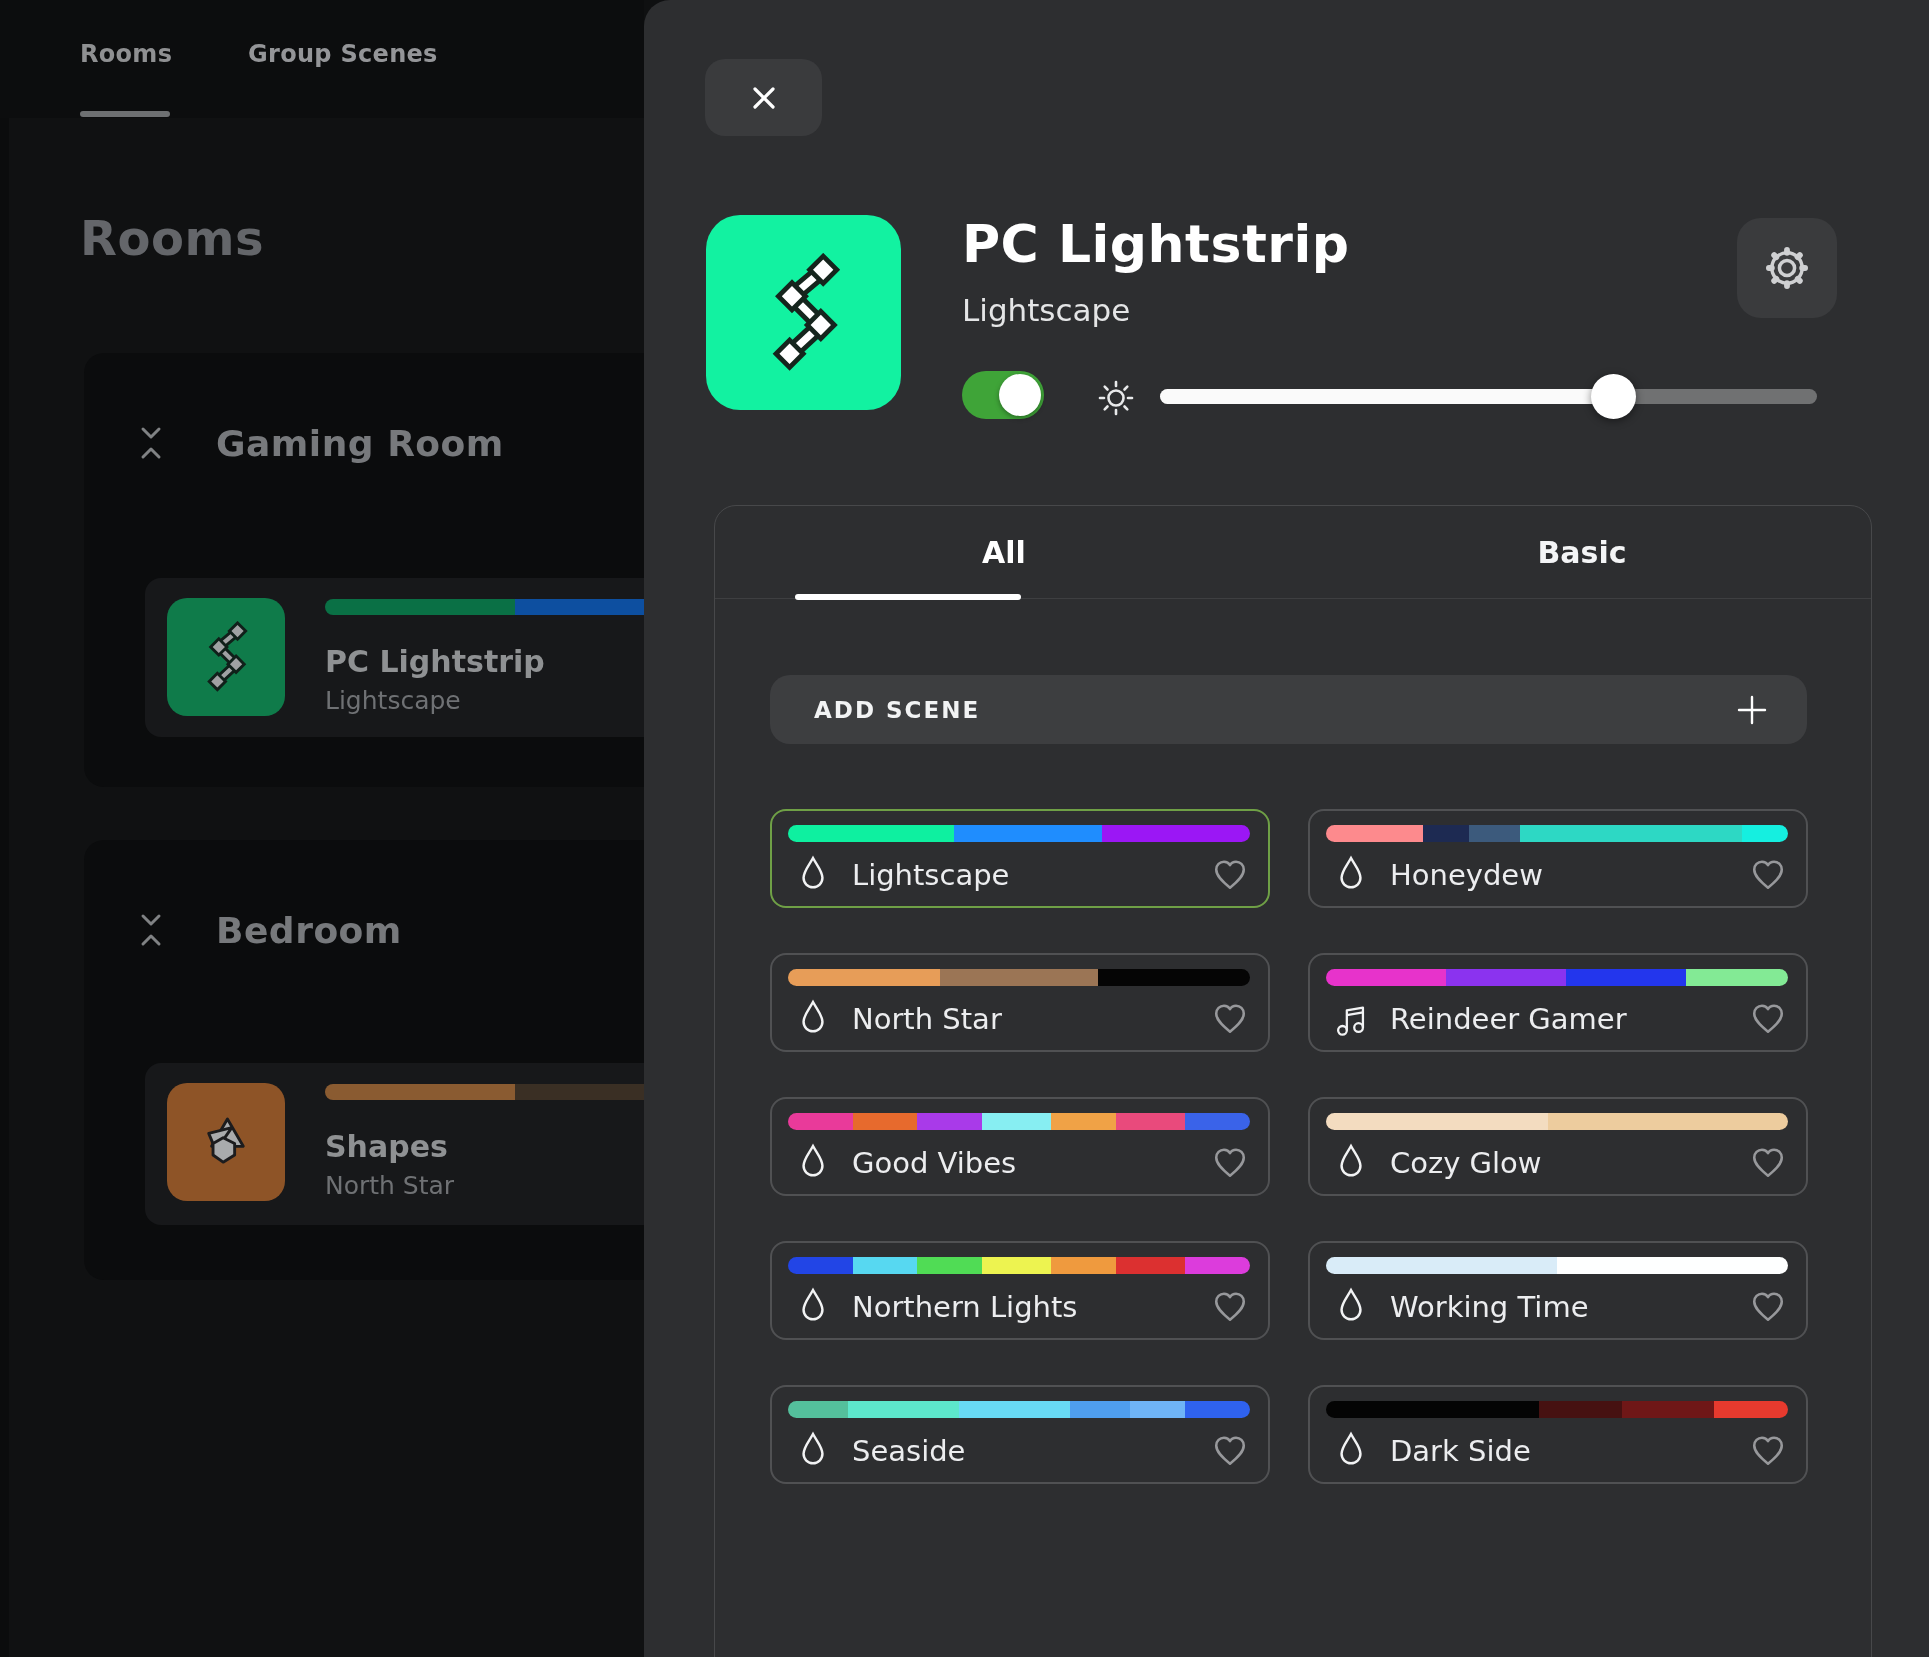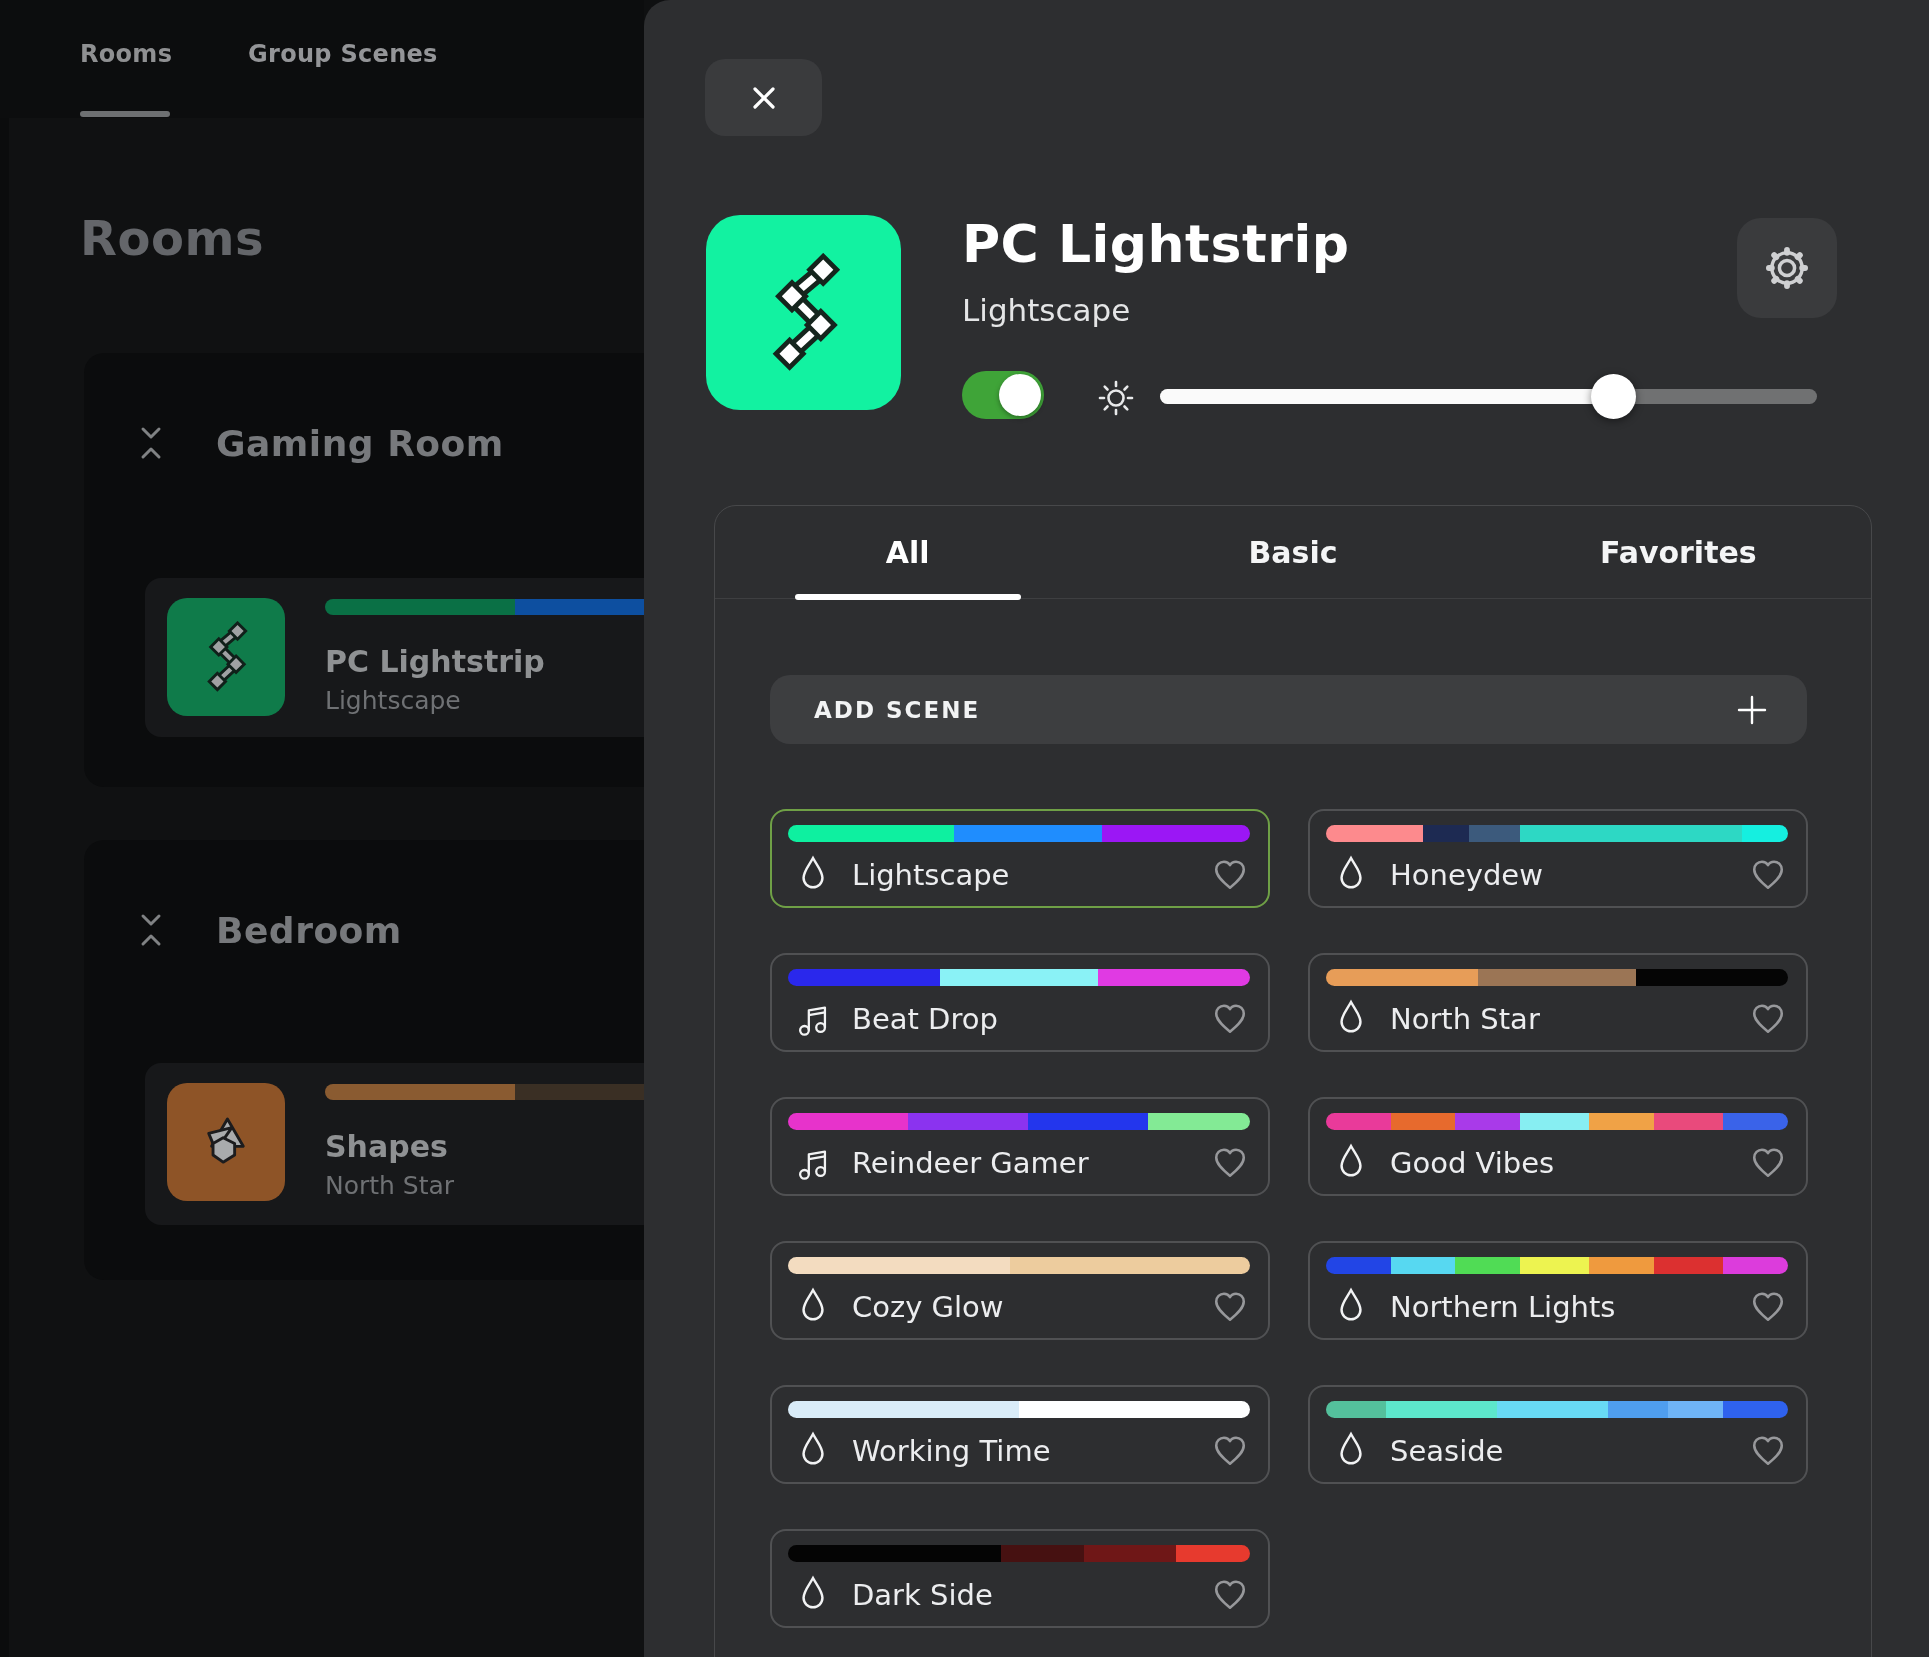--- a/index.html
+++ b/index.html
@@ -188,21 +188,20 @@
     <div class="slider" id="brightness-slider" style="--pct: 69%;">
       <div class="track"></div>
       <div class="fill"></div>
       <div class="handle"></div>
     </div>
 
     <div class="scenes-panel">
       <div class="panel-tabs">
         <div class="panel-tab active">All</div>
         <div class="panel-tab">Basic</div>
-        <div class="panel-tab">Favorites</div>
       </div>
       <div class="panel-divider"></div>
       <div class="tab-underline"></div>
 
       <div class="add-scene">
         <span class="add-scene-label">ADD SCENE</span>
         <svg class="plus" viewBox="0 0 34 34" fill="none" stroke="#ffffff" stroke-width="2.4" stroke-linecap="round">
           <path d="M17 4 V30"></path>
             <path d="M4 17 H30"></path>
         </svg>
@@ -239,44 +238,20 @@
               <span class="seg" style="width: 10%; background: rgb(21, 239, 224);"></span>
             </div>
     <div class="scene-row">
       <span class="scene-icon icon-drop">
         <svg width="34" height="40" viewBox="0 0 36 42" fill="none" stroke="#f2f3f4" stroke-width="2.6">
           <path d="M18 3 C22 10.5 28 17 28 24 a10 10 0 1 1 -20 0 C8 17 14 10.5 18 3 Z"></path>
         </svg>
       </span>
 
       <span class="scene-name">Honeydew</span>
-      <span class="heart">
-        <svg width="36" height="34" viewBox="0 0 34 32" fill="none" stroke="#97989b" stroke-width="2.4" stroke-linejoin="round">
-          <path d="M17 28 C9 21.5 4 16.5 4 10.8 C4 6.5 7.4 3.5 11.3 3.5 C13.8 3.5 15.9 4.8 17 6.8 C18.1 4.8 20.2 3.5 22.7 3.5 C26.6 3.5 30 6.5 30 10.8 C30 16.5 25 21.5 17 28 Z"></path>
-        </svg>
-      </span>
-    </div>
-  </div>
-          <div class="scene-card">
-    <div class="scene-bar">
-              <span class="seg" style="width: 33%; background: rgb(42, 40, 236);"></span>
-              <span class="seg" style="width: 34%; background: rgb(138, 242, 246);"></span>
-              <span class="seg" style="width: 33%; background: rgb(224, 58, 227);"></span>
-            </div>
-    <div class="scene-row">
-
-      <span class="scene-icon icon-music">
-        <svg width="36" height="42" viewBox="0 0 38 42" fill="none" stroke="#f2f3f4" stroke-width="2.4" stroke-linejoin="round">
-          <circle cx="10" cy="33" r="4.6"></circle>
-          <circle cx="27" cy="30" r="4.6"></circle>
-          <path d="M14.6 33 V12 L31.6 9 V30"></path>
-          <path d="M14.6 17 L31.6 14"></path>
-        </svg>
-      </span>
-      <span class="scene-name">Beat Drop</span>
       <span class="heart">
         <svg width="36" height="34" viewBox="0 0 34 32" fill="none" stroke="#97989b" stroke-width="2.4" stroke-linejoin="round">
           <path d="M17 28 C9 21.5 4 16.5 4 10.8 C4 6.5 7.4 3.5 11.3 3.5 C13.8 3.5 15.9 4.8 17 6.8 C18.1 4.8 20.2 3.5 22.7 3.5 C26.6 3.5 30 6.5 30 10.8 C30 16.5 25 21.5 17 28 Z"></path>
         </svg>
       </span>
     </div>
   </div>
           <div class="scene-card">
     <div class="scene-bar">
               <span class="seg" style="width: 33%; background: rgb(231, 157, 88);"></span>

